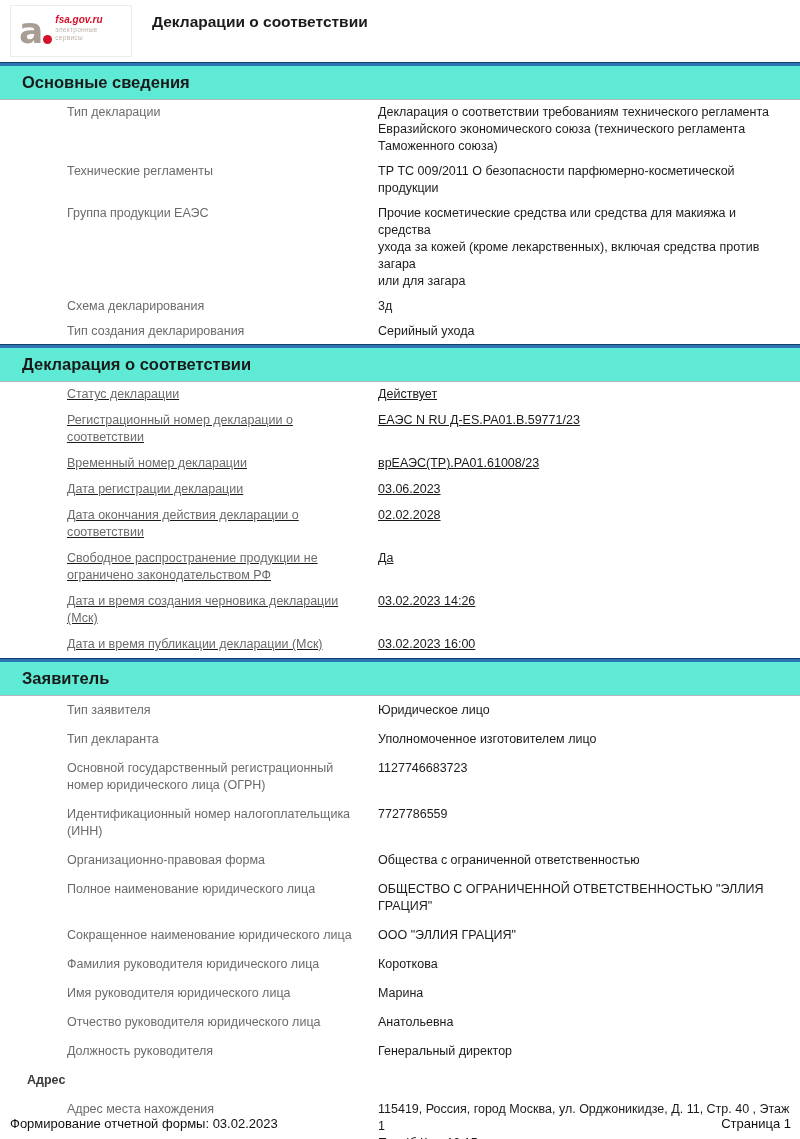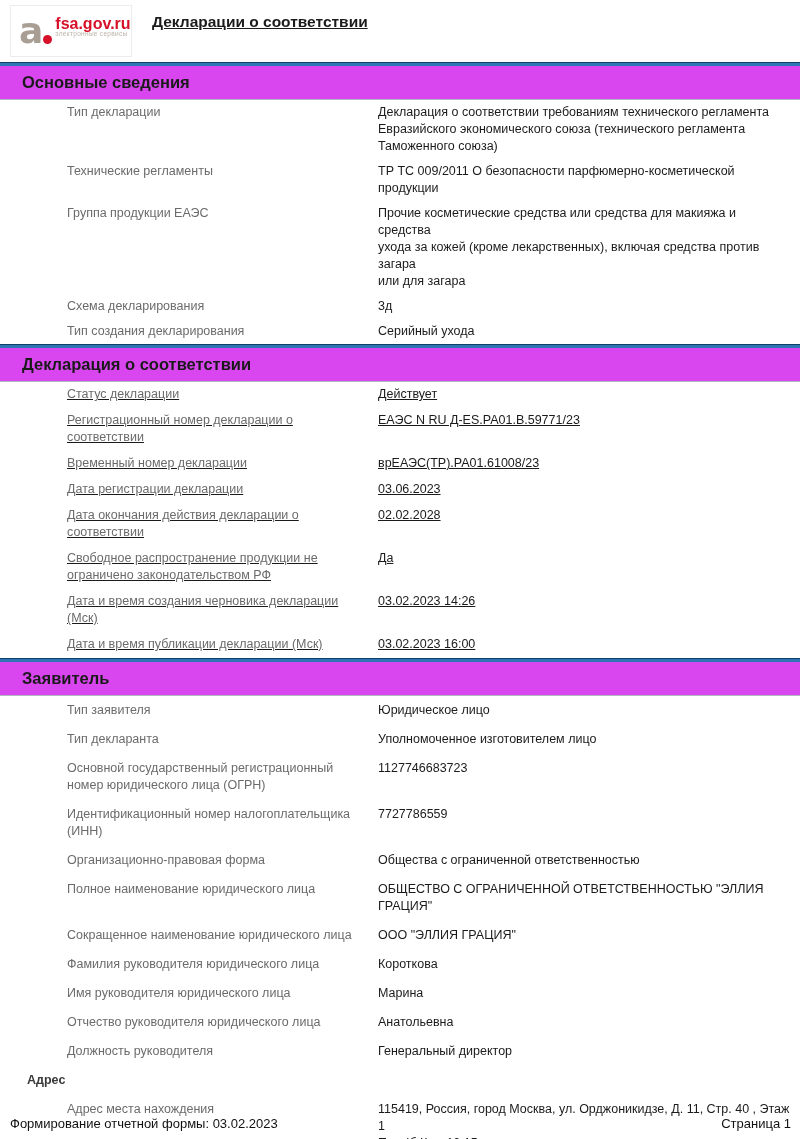--- a/index.html
+++ b/index.html
@@ -41,43 +41,43 @@
     border-radius: 50%;
     background: #d61029;
     align-self: flex-end;
     margin: 0 3px 10px 1px;
     flex: 0 0 auto;
   }
   .logo-textcol { display: flex; flex-direction: column; justify-content: flex-end; padding-bottom: 7px; }
   .logo-site {
     color: #d61029;
     font-weight: bold;
-    font-size: 16px;
+    font-size: 10px;
     line-height: 12px;
+    font-style: italic;
   }
   .logo-tagline {
     color: #bcb3aa;
     font-size: 6.5px;
     line-height: 8px;
     letter-spacing: 0.3px;
   }
   .doc-title {
     position: absolute;
     left: 152px; top: 13px;
     font-size: 15.5px;
     font-weight: bold;
     color: #1b1b1b;
-    text-decoration: underline;
   }
 
   
   .sec-hdr-dark { height: 1px; background: #123f66; }
   .sec-hdr-blue { height: 3px; background: #2e75b6; }
   .sec-band {
-    background: #d946ef;
+    background: #5eead4;
     border-bottom: 1px solid #b0b7bd;
     padding: 6px 12px 6px 22px;
     font-size: 16.5px;
     line-height: 21px;
     font-weight: bold;
     color: #1a1a1a;
   }
 
   .row {
     display: flex;

